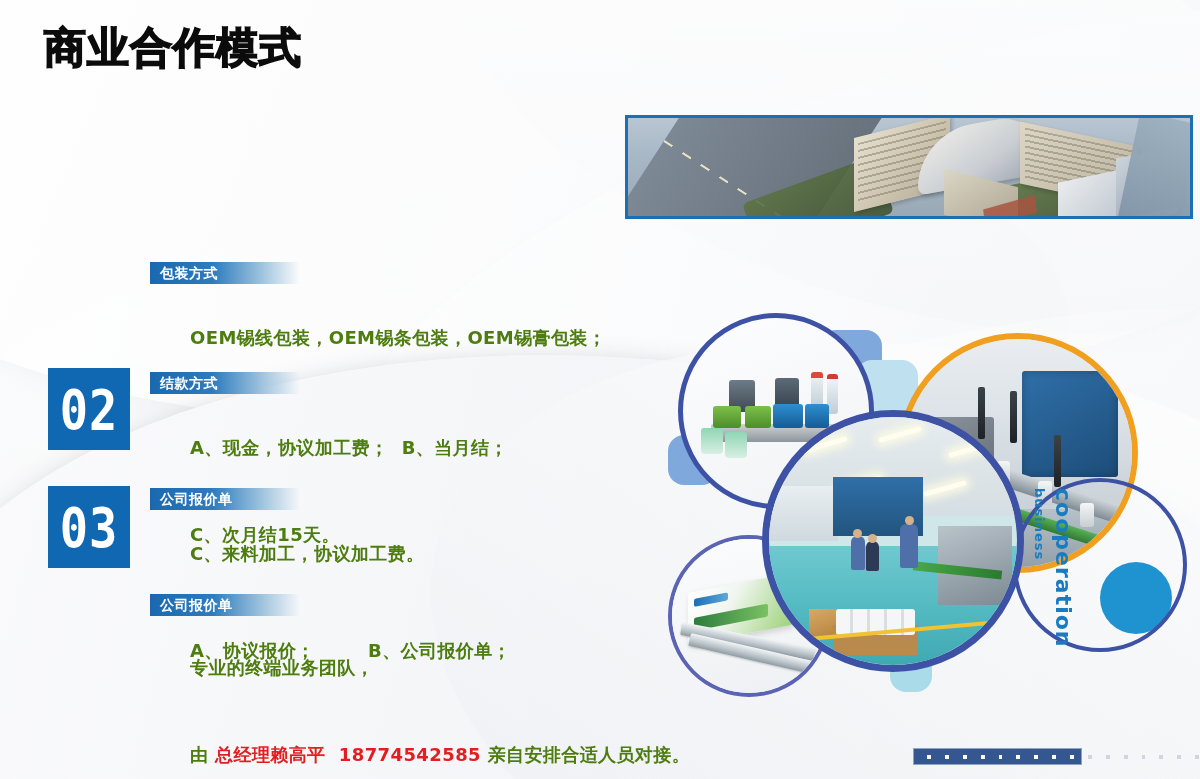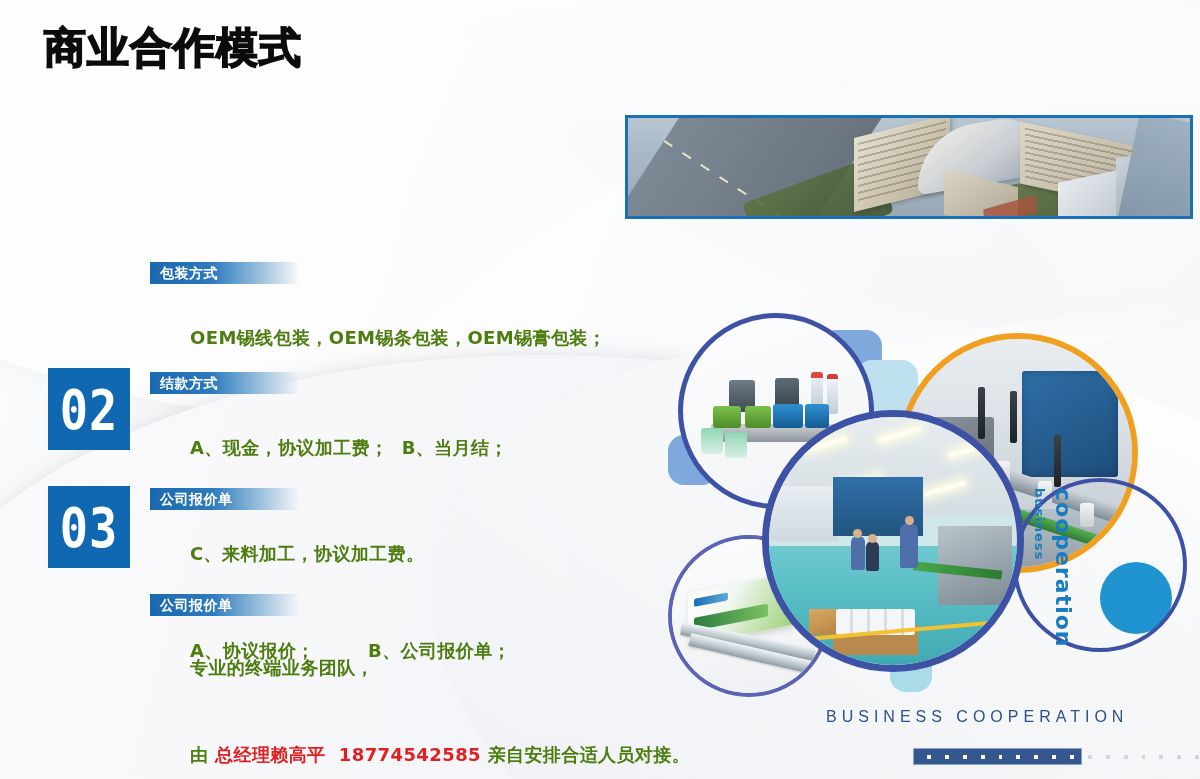--- a/index.html
+++ b/index.html
@@ -467,20 +467,23 @@
     </div>
   </div>
 
   <div class="num-box" style="left:48px; top:368px;">
     <span class="num">02</span>
   </div>
   <div class="item-body" style="left:150px; top:372px;">
     <div class="badge">结款方式</div>
     <div class="body-line" style="margin-top:10px;">
       <span class="blue">A、现金，协议加工费；  B、当月结；</span>
+    </div>
+    <div class="body-line">
+      <span class="blue">C、次月结15天。</span>
     </div>
   </div>
 
   <div class="num-box" style="left:48px; top:486px;">
     <span class="num">03</span>
   </div>
   <div class="item-body" style="left:150px; top:488px;">
     <div class="badge">公司报价单</div>
     <div class="body-line">
       <span class="blue">C、来料加工，协议加工费。</span>
@@ -577,21 +580,20 @@
       <div class="bar bar1"></div>
       <div class="bar bar2"></div>
     </div>
   </div>
 
   <div class="vert-wrap">
     <div class="vert vert-small">business</div>
     <div class="vert vert-big">cooperation</div>
   </div>
 
-  <div class="caption">BUSINESS COOPERATION</div>
   <div class="dotbar">
     <div class="fill"></div>
     <div class="dots" id="dots">
         <span class="d on"></span>
         <span class="d on"></span>
         <span class="d on"></span>
         <span class="d on"></span>
         <span class="d on"></span>
         <span class="d on"></span>
         <span class="d on"></span>

